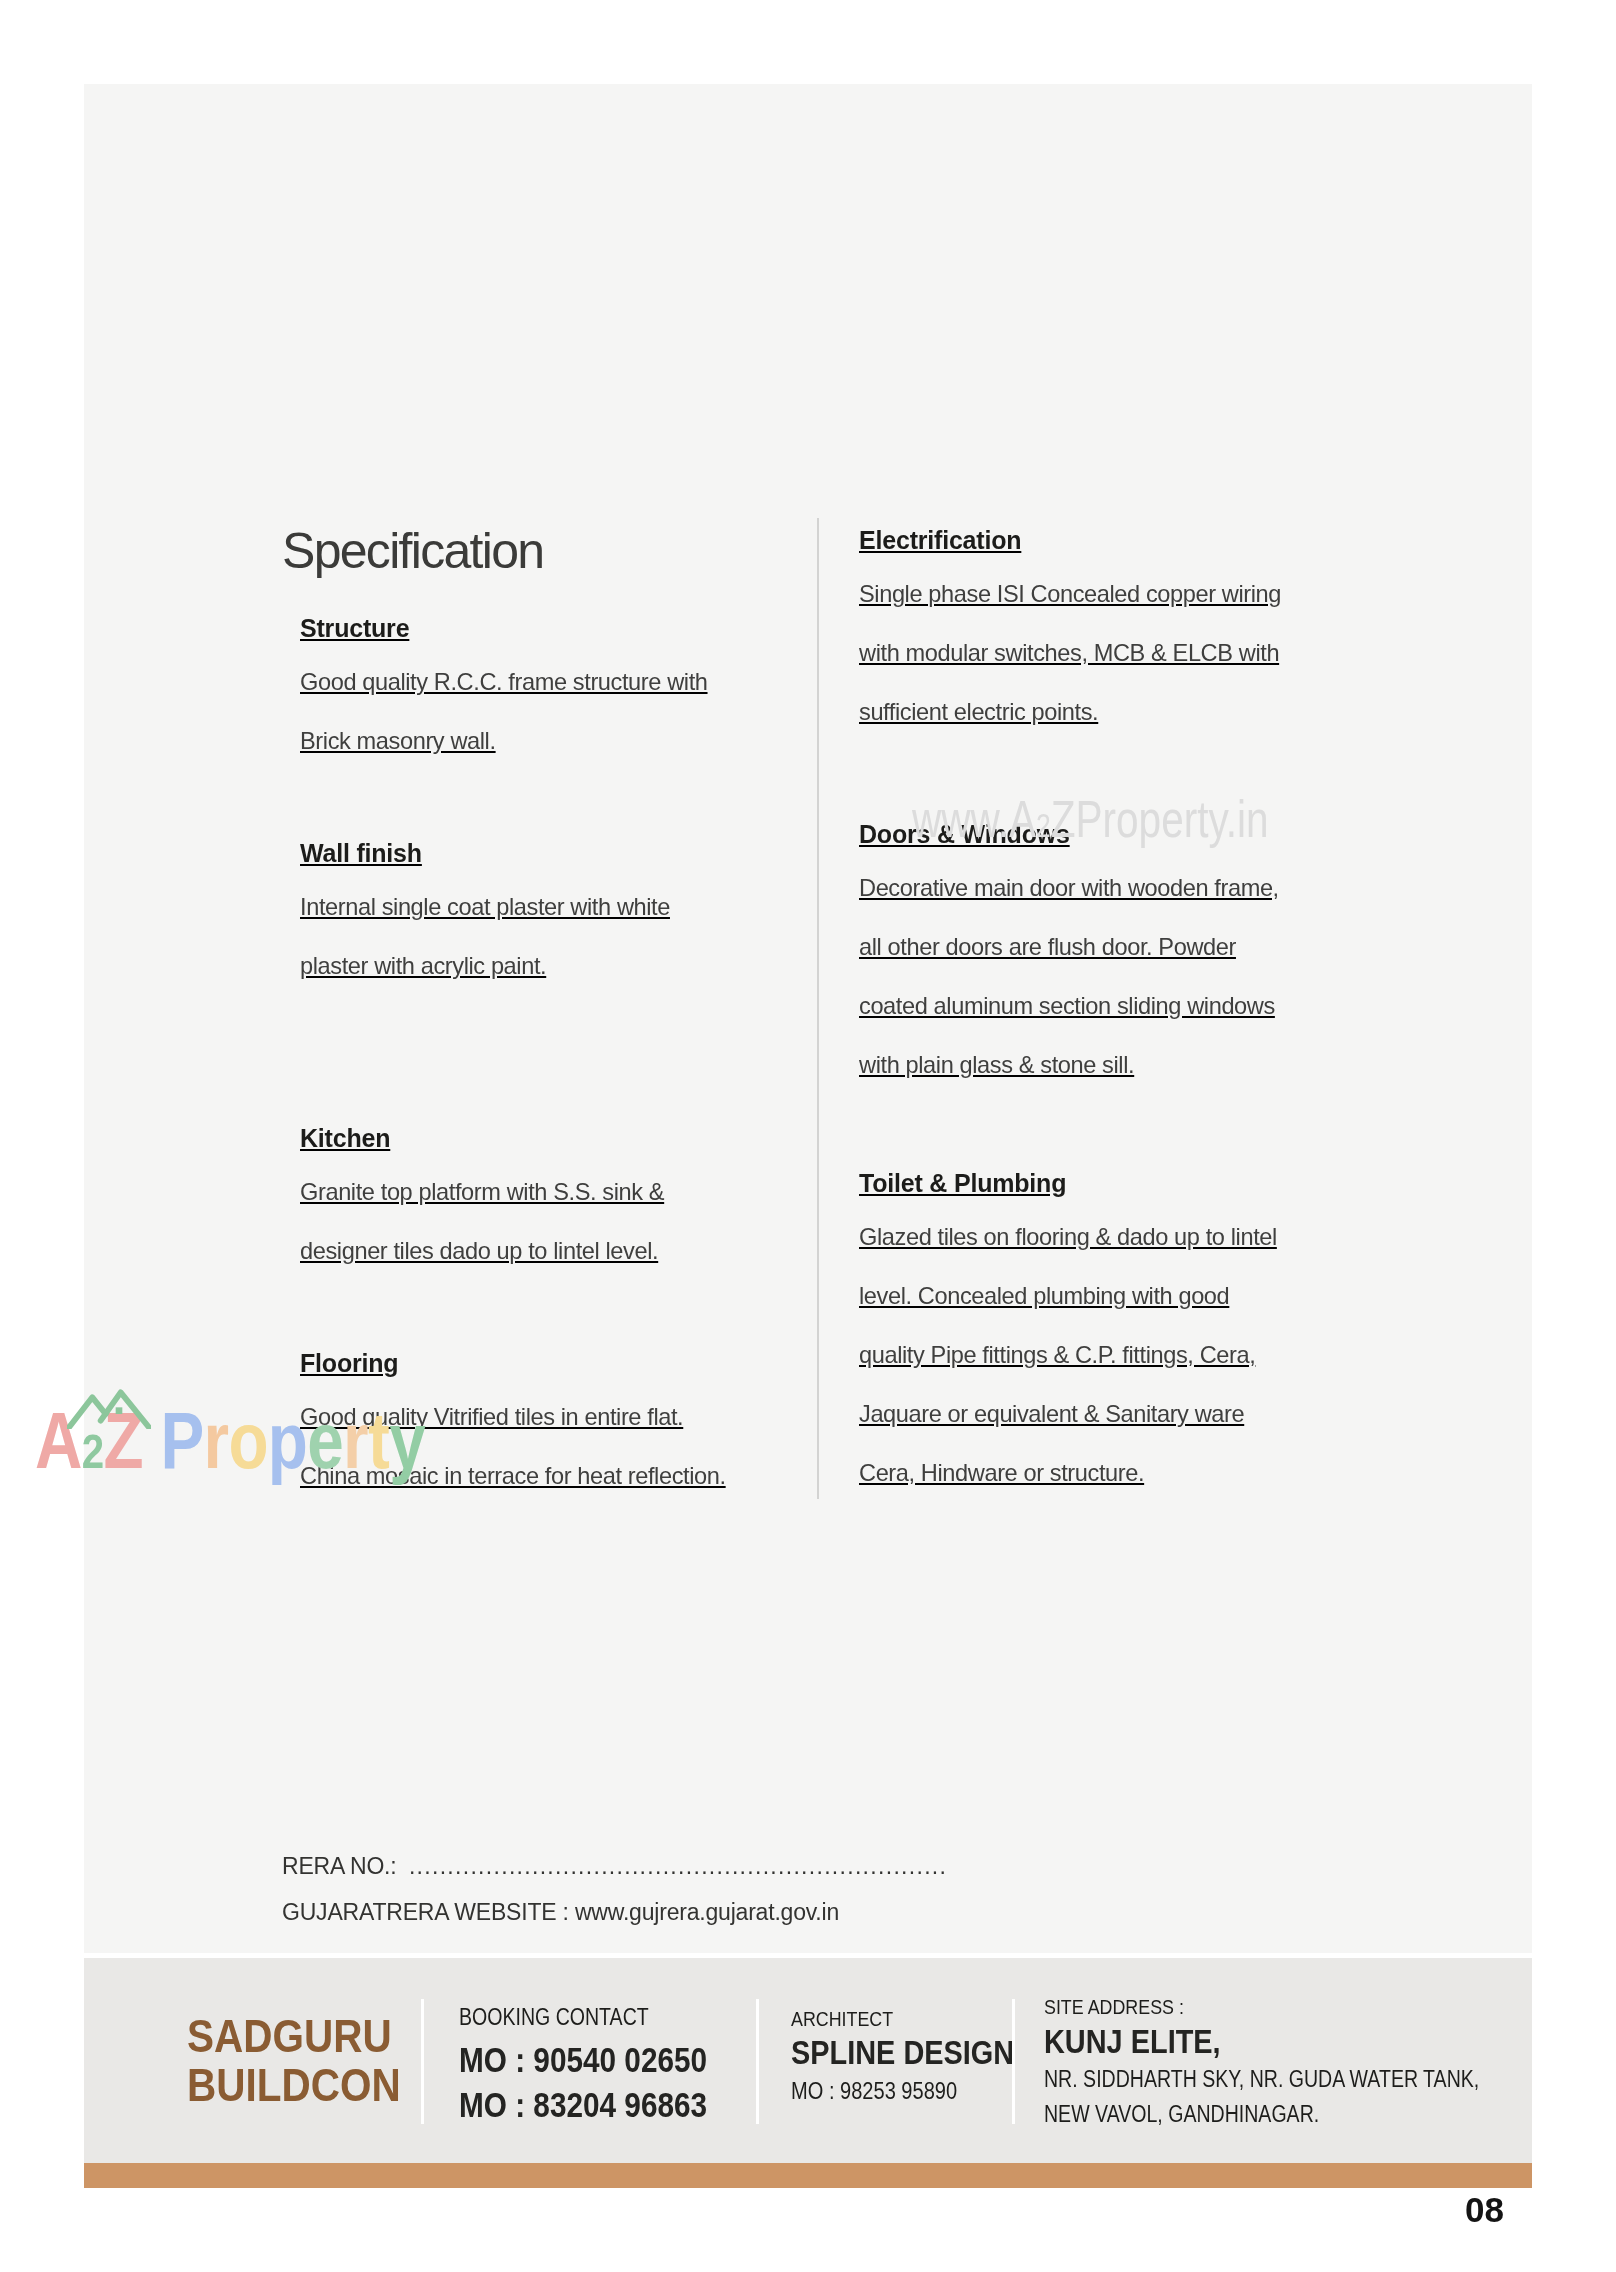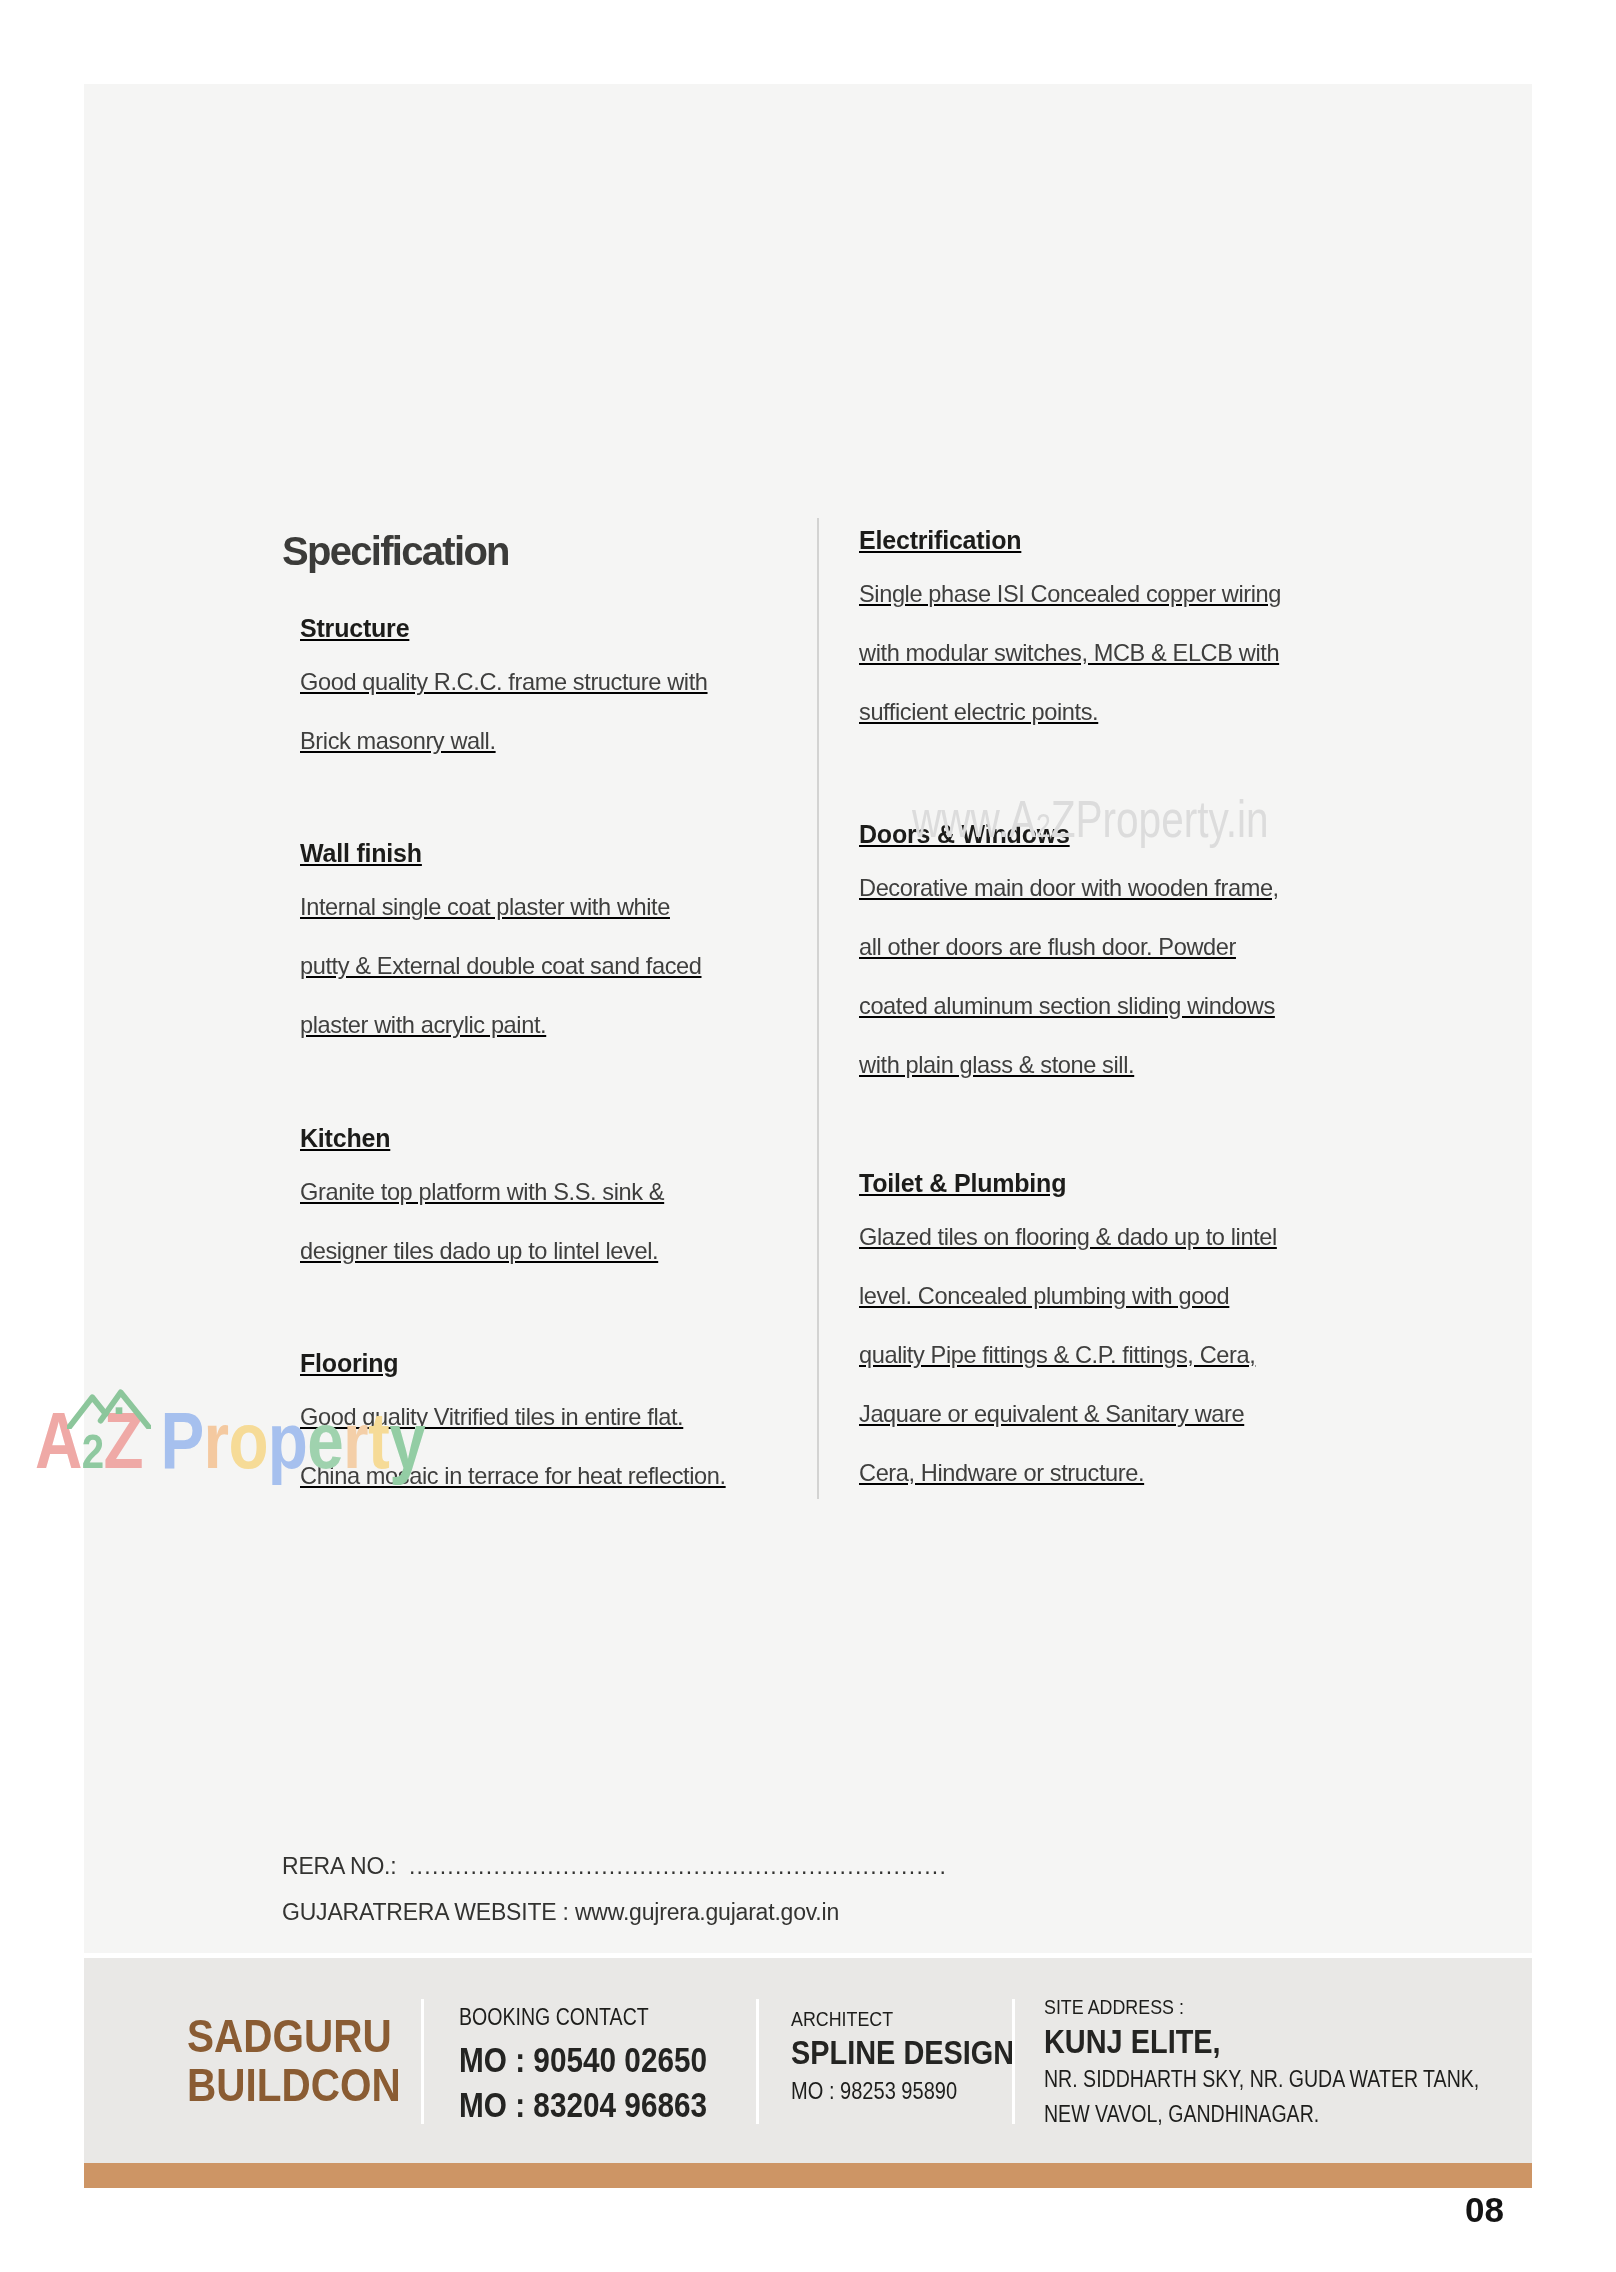--- a/index.html
+++ b/index.html
@@ -20,21 +20,21 @@
     width:1448px; height:205px;
     background:#e9e8e6;
   }
   .accent-bar {
     position:absolute; left:84px; top:2163px;
     width:1448px; height:25px;
     background:#cd9565;
   }
   .page-title {
     position:absolute; left:282px; top:518px;
-    font-size:40px; font-weight:700; line-height:67px;
+    font-size:50px; font-weight:400; line-height:67px;
     letter-spacing:-1.7px; color:#3b3b39;
   }
   .col-divider {
     position:absolute; left:817px; top:518px;
     width:1.7px; height:981px; background:#d3d3d2;
   }
   .spec-col { position:absolute; top:0; width:539px; height:1869px; }
   .spec-col-left  { left:300px; }
   .spec-col-right { left:859px; }
   .spec-section { position:absolute; left:0; width:100%;text-decoration:underline; }
@@ -103,21 +103,20 @@
 
 <div class="spec-col spec-col-left">
     <div class="spec-section" style="top: 613px;">
       <div class="spec-heading">Structure</div>
       <div class="spec-line">Good quality R.C.C. frame structure with</div>
       <div class="spec-line">Brick masonry wall.</div>
     </div>
     <div class="spec-section" style="top: 838px;">
       <div class="spec-heading">Wall finish</div>
       <div class="spec-line">Internal single coat plaster with white</div>
-      <div class="spec-line">putty &amp; External double coat sand faced</div>
       <div class="spec-line">plaster with acrylic paint.</div>
     </div>
     <div class="spec-section" style="top: 1123px;">
       <div class="spec-heading">Kitchen</div>
       <div class="spec-line">Granite top platform with S.S. sink &amp;</div>
       <div class="spec-line">designer tiles dado up to lintel level.</div>
     </div>
     <div class="spec-section" style="top: 1348px;">
       <div class="spec-heading">Flooring</div>
       <div class="spec-line">Good quality Vitrified tiles in entire flat.</div>

